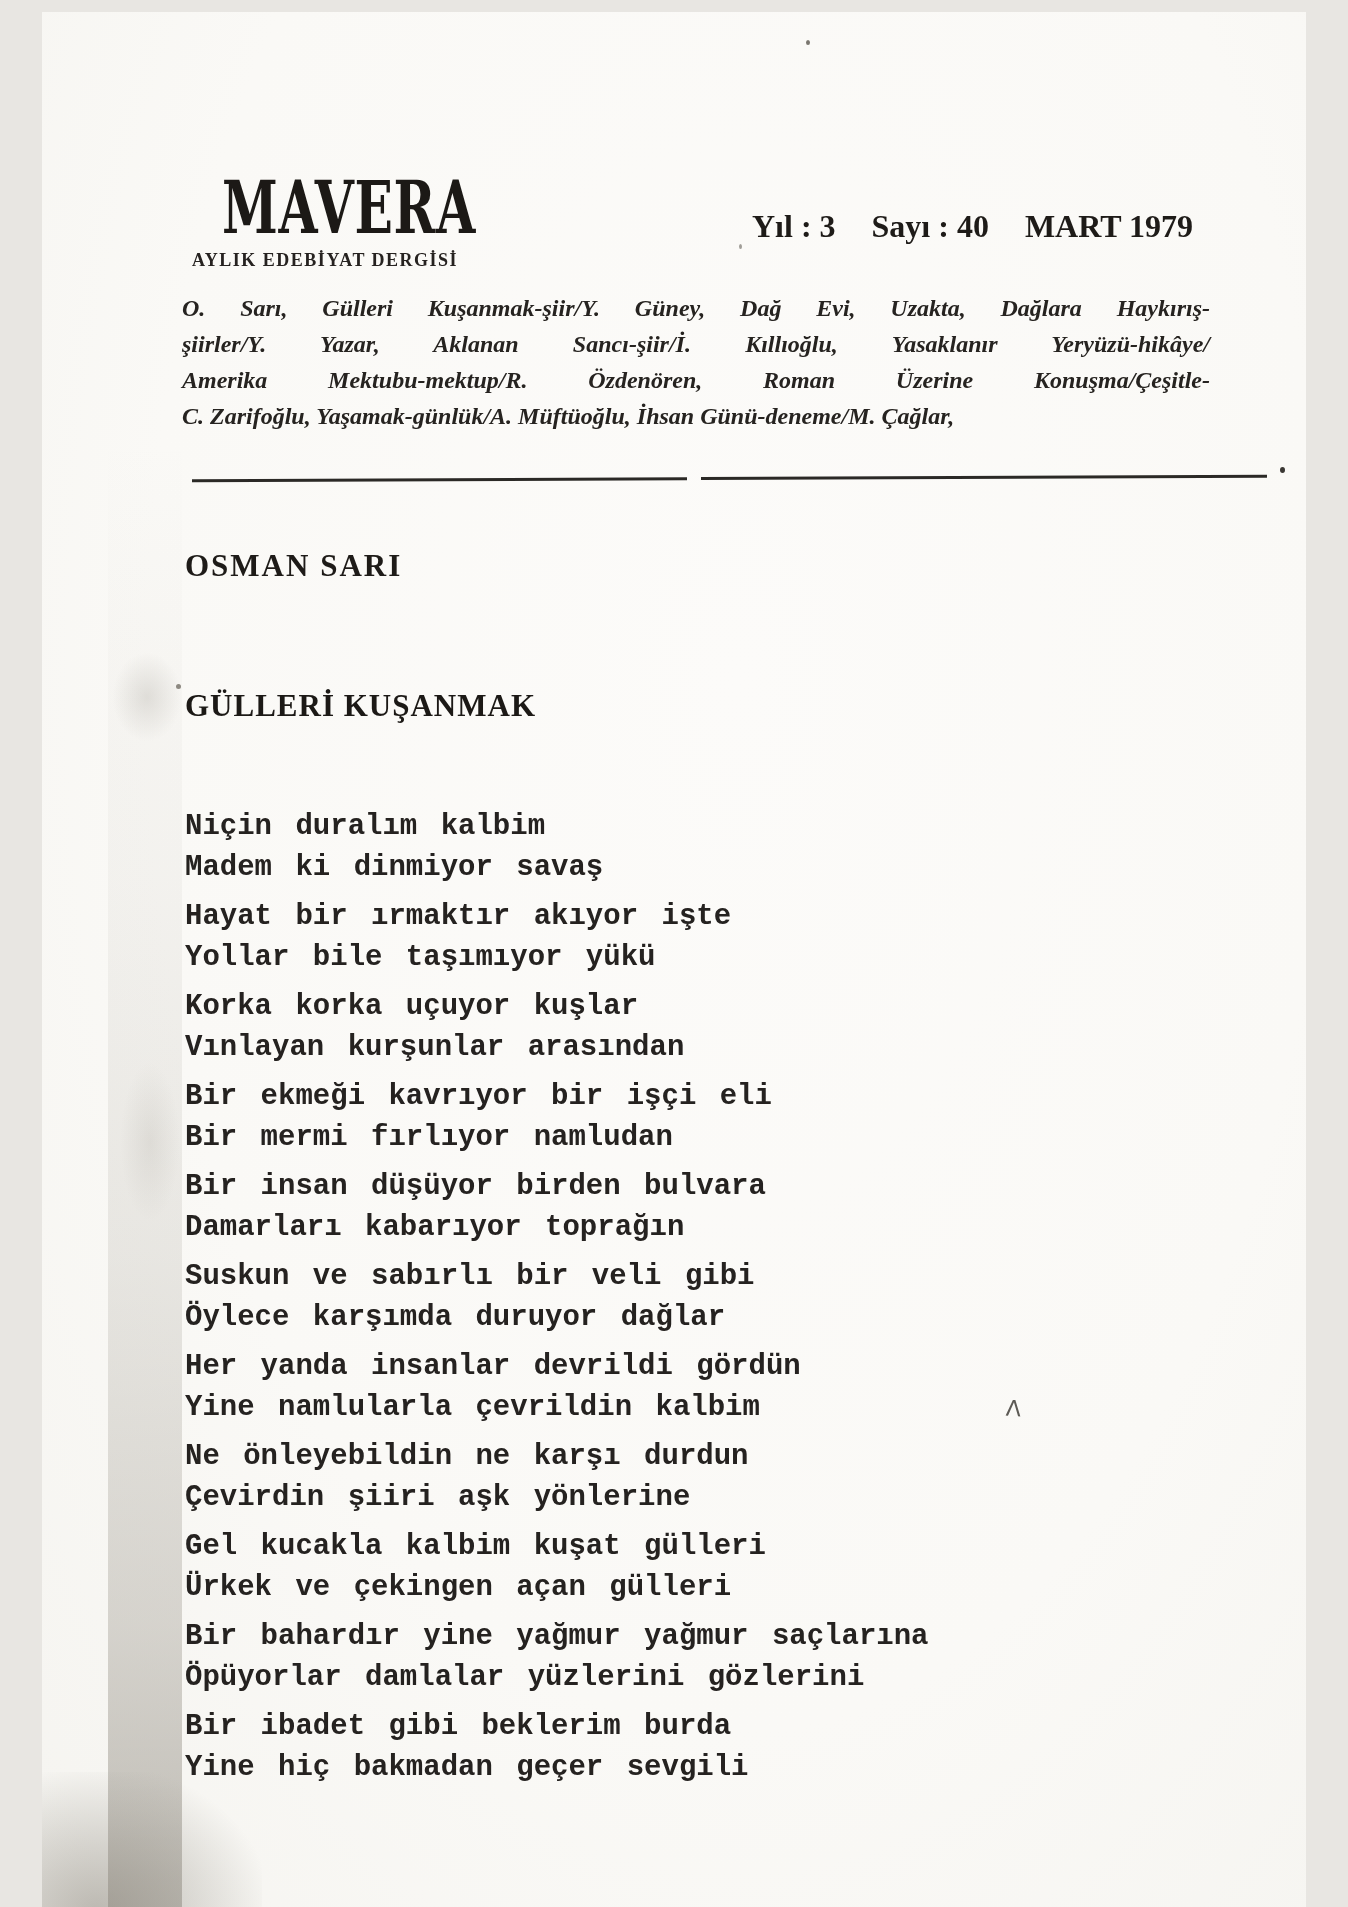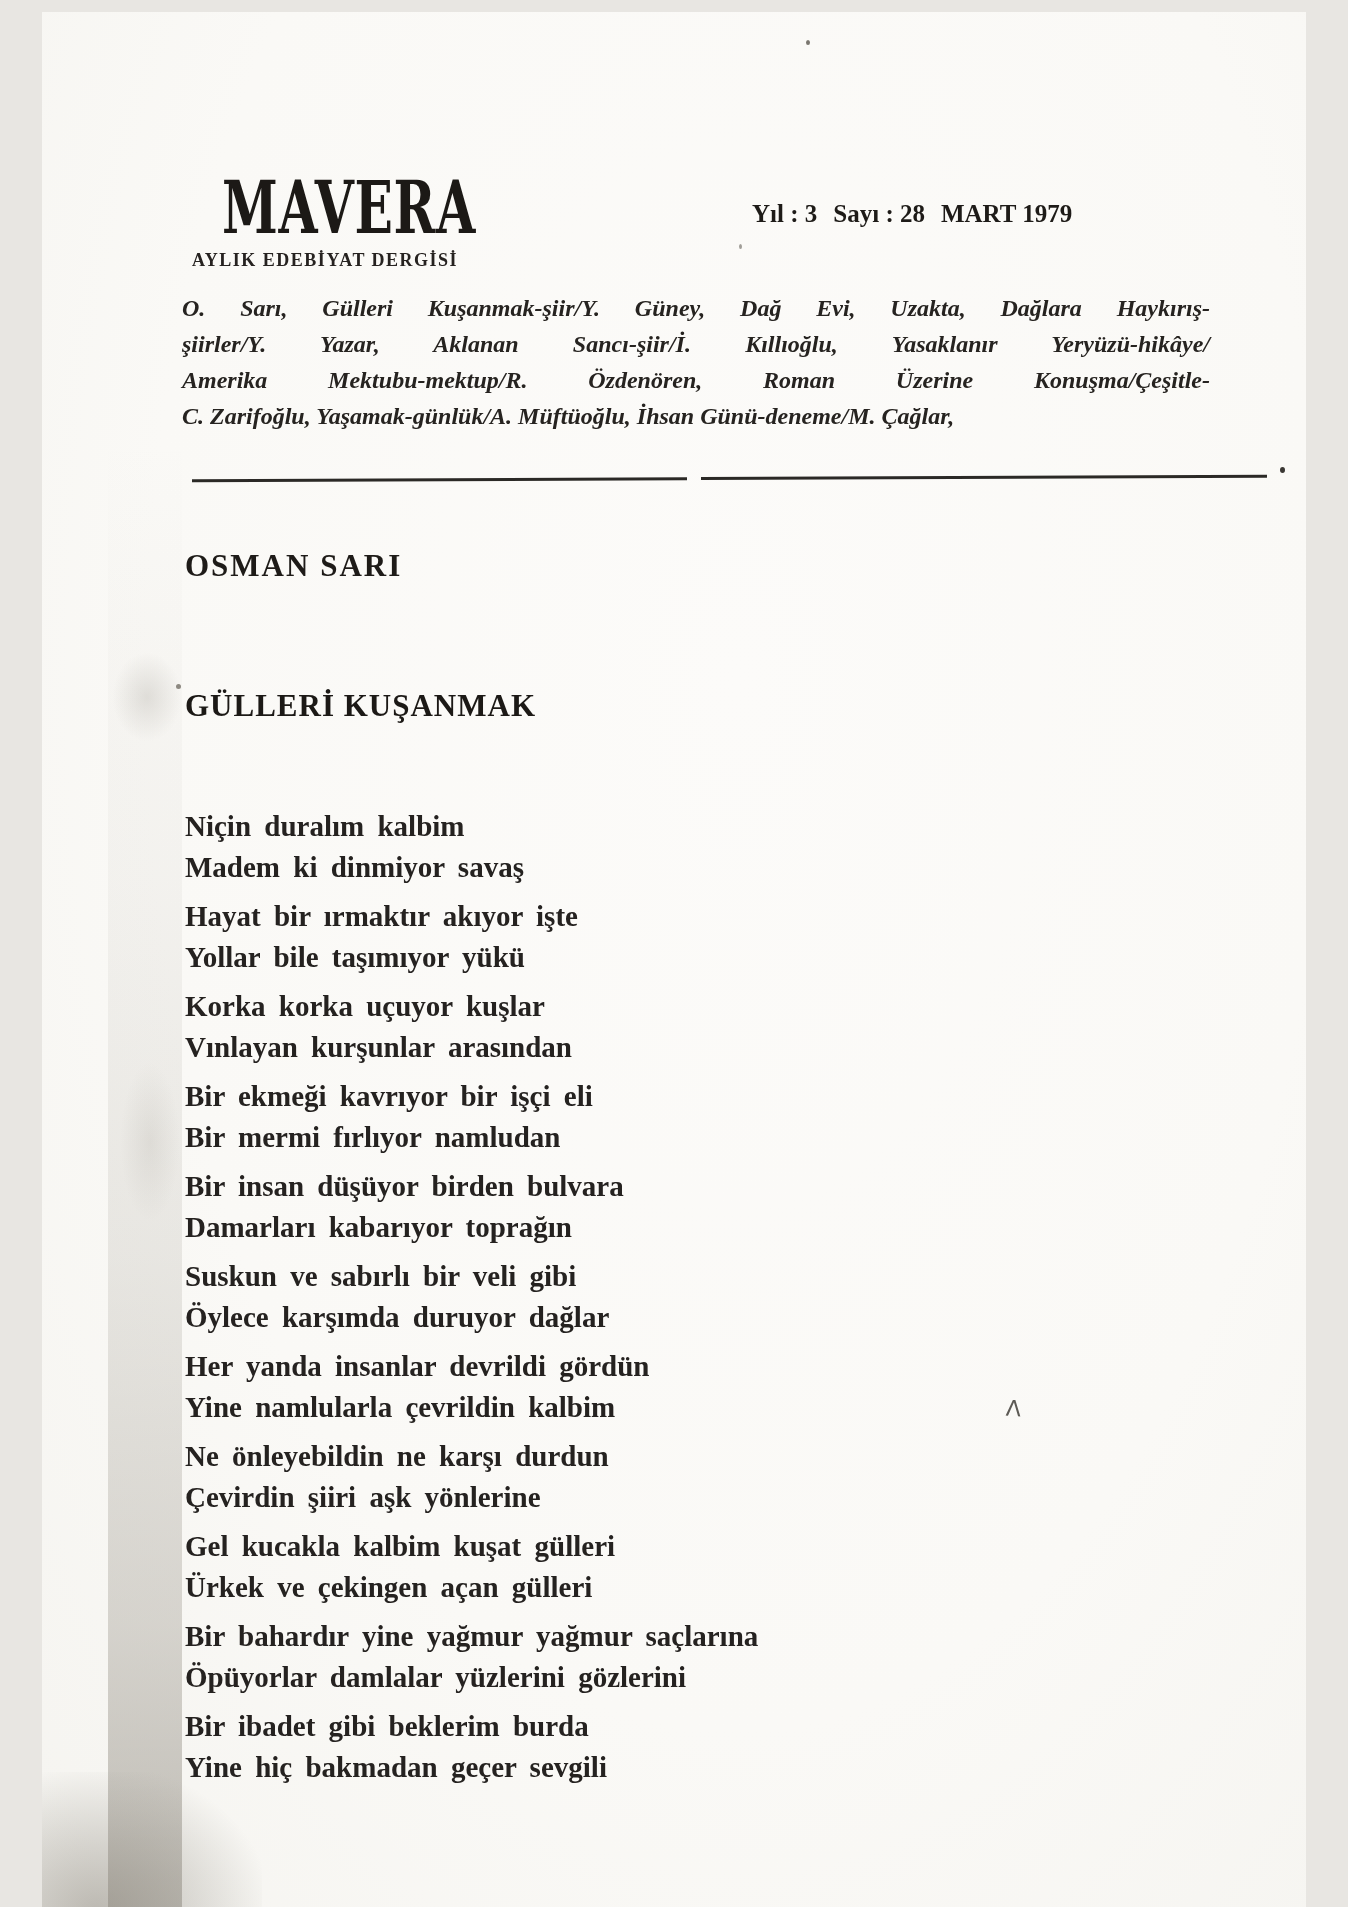--- a/index.html
+++ b/index.html
@@ -19,23 +19,23 @@
     font-weight:700;font-size:72px;line-height:72px;letter-spacing:1px;
     transform:scaleX(.70);transform-origin:left center;
     margin-left:30px;color:#1c1916;white-space:nowrap;
   }
   .m-sub{
     margin-top:6px;
     font-weight:700;font-size:18px;letter-spacing:1.5px;white-space:nowrap;
     color:#262220;
   }
   .masthead-right{
-    position:absolute;left:710px;top:188px;
-    display:flex;gap:16px;white-space:nowrap;
-    font-weight:700;font-size:25px;color:#1e1b18;
+    position:absolute;left:710px;top:196px;
+    display:flex;gap:36px;white-space:nowrap;
+    font-weight:700;font-size:32px;color:#1e1b18;
   }
   
   .toc{position:absolute;left:140px;top:278px;width:1028px;
        font-weight:700;font-size:24px;line-height:36px;color:#262320;font-style:italic;}
   .toc-line{text-align:justify;text-align-last:justify;}
   .toc-line:last-child{text-align-last:left;}
   
   .divider{position:absolute;left:150px;top:464px;width:1075px;height:4px;
            transform:rotate(-.25deg);display:flex;align-items:center;}
   .divider .seg1{height:3px;background:#2b2926;width:46%;}
@@ -46,21 +46,21 @@
   
   .author{position:absolute;left:143px;top:536px;
           font-weight:700;font-size:31px;letter-spacing:2px;color:#1e1b18;white-space:nowrap;}
   .poem-title{position:absolute;left:143px;top:676px;
           font-weight:700;font-size:31px;letter-spacing:1px;color:#1c1916;white-space:nowrap;}
   
   .poem{position:absolute;left:143px;top:794px;width:760px;}
   .stanza{margin-bottom:8px;}
   .poem-line{
     font-weight:700;font-size:29px;line-height:41px;
-    word-spacing:6px;color:#252220;white-space:nowrap;
+    word-spacing:6px;color:#252220;white-space:nowrap;font-family:Liberation Mono, monospace;
   }
   
   .edge-band{position:absolute;left:66px;top:430px;width:74px;height:1477px;pointer-events:none;
     background:linear-gradient(180deg,
       rgba(178,174,166,0) 0%,
       rgba(178,174,166,.10) 30%,
       rgba(170,166,157,.22) 55%,
       rgba(158,153,143,.38) 80%,
       rgba(143,138,128,.55) 100%);
     border-radius:10px;}
@@ -83,21 +83,21 @@
 <body>
 
 <div class="page">
 
   <div class="masthead-left">
     <div class="m-title">MAVERA</div>
     <div class="m-sub">AYLIK EDEBİYAT DERGİSİ</div>
   </div>
   <div class="masthead-right">
     <span>Yıl : 3</span>
-    <span>Sayı : 28</span>
+    <span>Sayı : 40</span>
     <span>MART 1979</span>
   </div>
 
   <div class="toc">
       <div class="toc-line">O. Sarı, Gülleri Kuşanmak-şiir/Y. Güney, Dağ Evi, Uzakta, Dağlara Haykırış-</div>
       <div class="toc-line">şiirler/Y. Yazar, Aklanan Sancı-şiir/İ. Kıllıoğlu, Yasaklanır Yeryüzü-hikâye/</div>
       <div class="toc-line">Amerika Mektubu-mektup/R. Özdenören, Roman Üzerine Konuşma/Çeşitle-</div>
       <div class="toc-line">C. Zarifoğlu, Yaşamak-günlük/A. Müftüoğlu, İhsan Günü-deneme/M. Çağlar,</div>
     </div>
 

